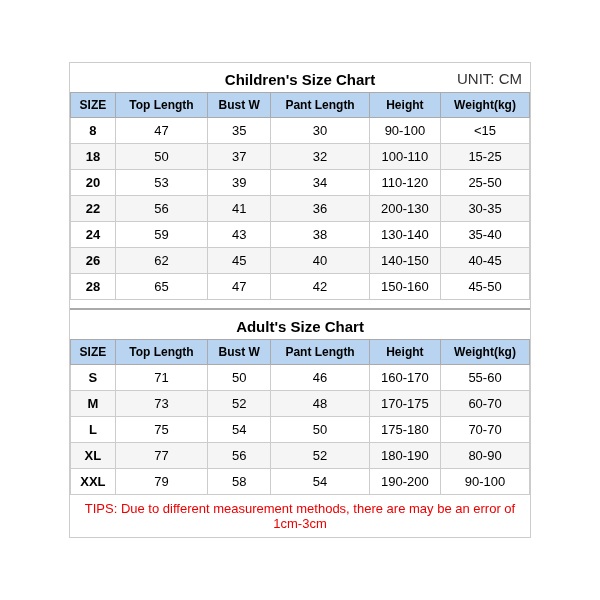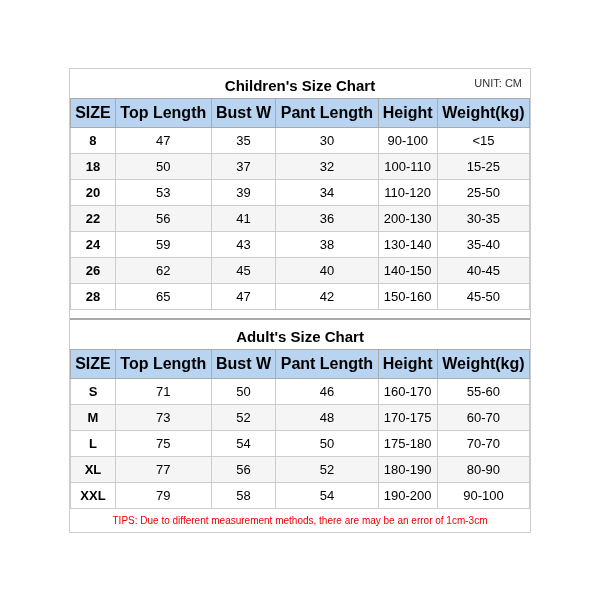--- a/index.html
+++ b/index.html
@@ -24,54 +24,54 @@
       font-size: 15px;
       padding: 8px 4px 4px 4px;
       background: #fff;
       position: relative;
     }
     .unit-label {
       position: absolute;
       right: 8px;
       top: 50%;
       transform: translateY(-50%);
-      font-size: 11px;
+      font-size: 15px;
       font-weight: normal;
       color: #333;
     }
     table {
       width: 100%;
       border-collapse: collapse;
     }
     thead tr th {
       background: #b8d4f0;
       border: 1px solid #aaa;
       padding: 5px 4px;
       text-align: center;
       font-weight: bold;
-      font-size: 16px;
+      font-size: 12px;
     }
     tbody tr td {
       border: 1px solid #ccc;
       padding: 5px 4px;
       text-align: center;
       font-size: 13px;
     }
     tbody tr:nth-child(odd) td {
       background: #fff;
     }
     tbody tr:nth-child(even) td {
       background: #f5f5f5;
     }
     tbody tr td:first-child {
       font-weight: bold;
     }
     .tips {
       padding: 6px 8px;
-      font-size: 10px;
+      font-size: 13px;
       color: #e00;
       text-align: center;
     }
     .divider {
       height: 8px;
       background: #fff;
     }
     .adult-title-row {
       border-top: 2px solid #aaa;
     }

